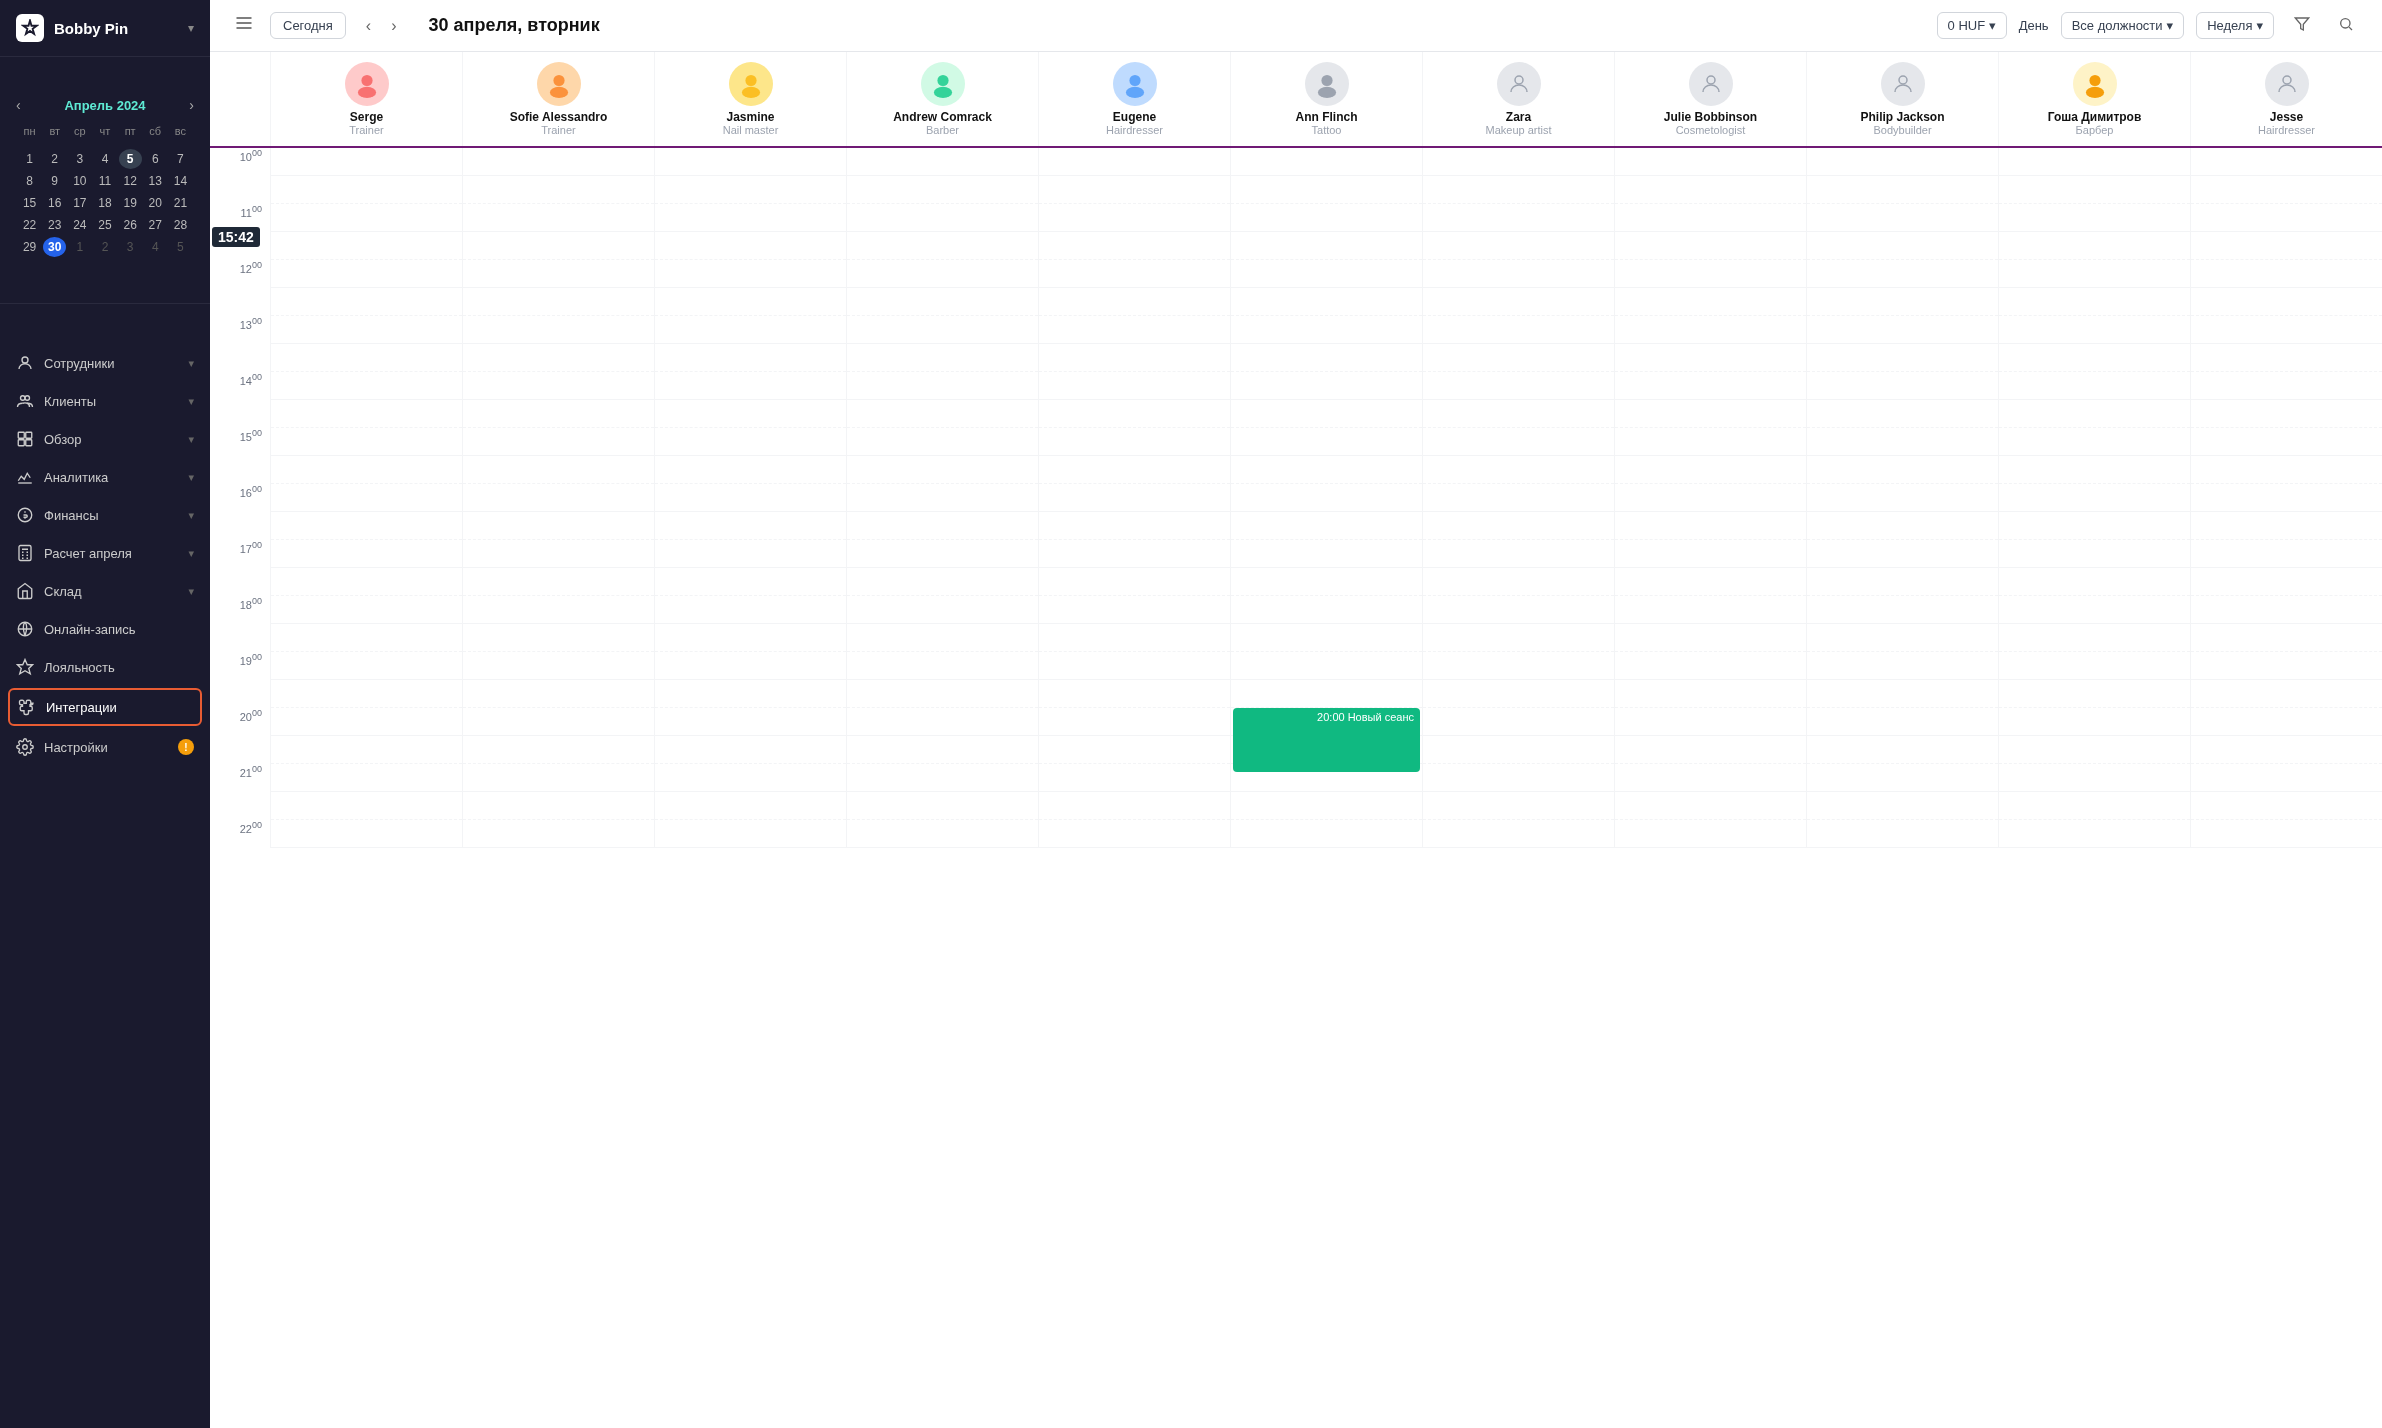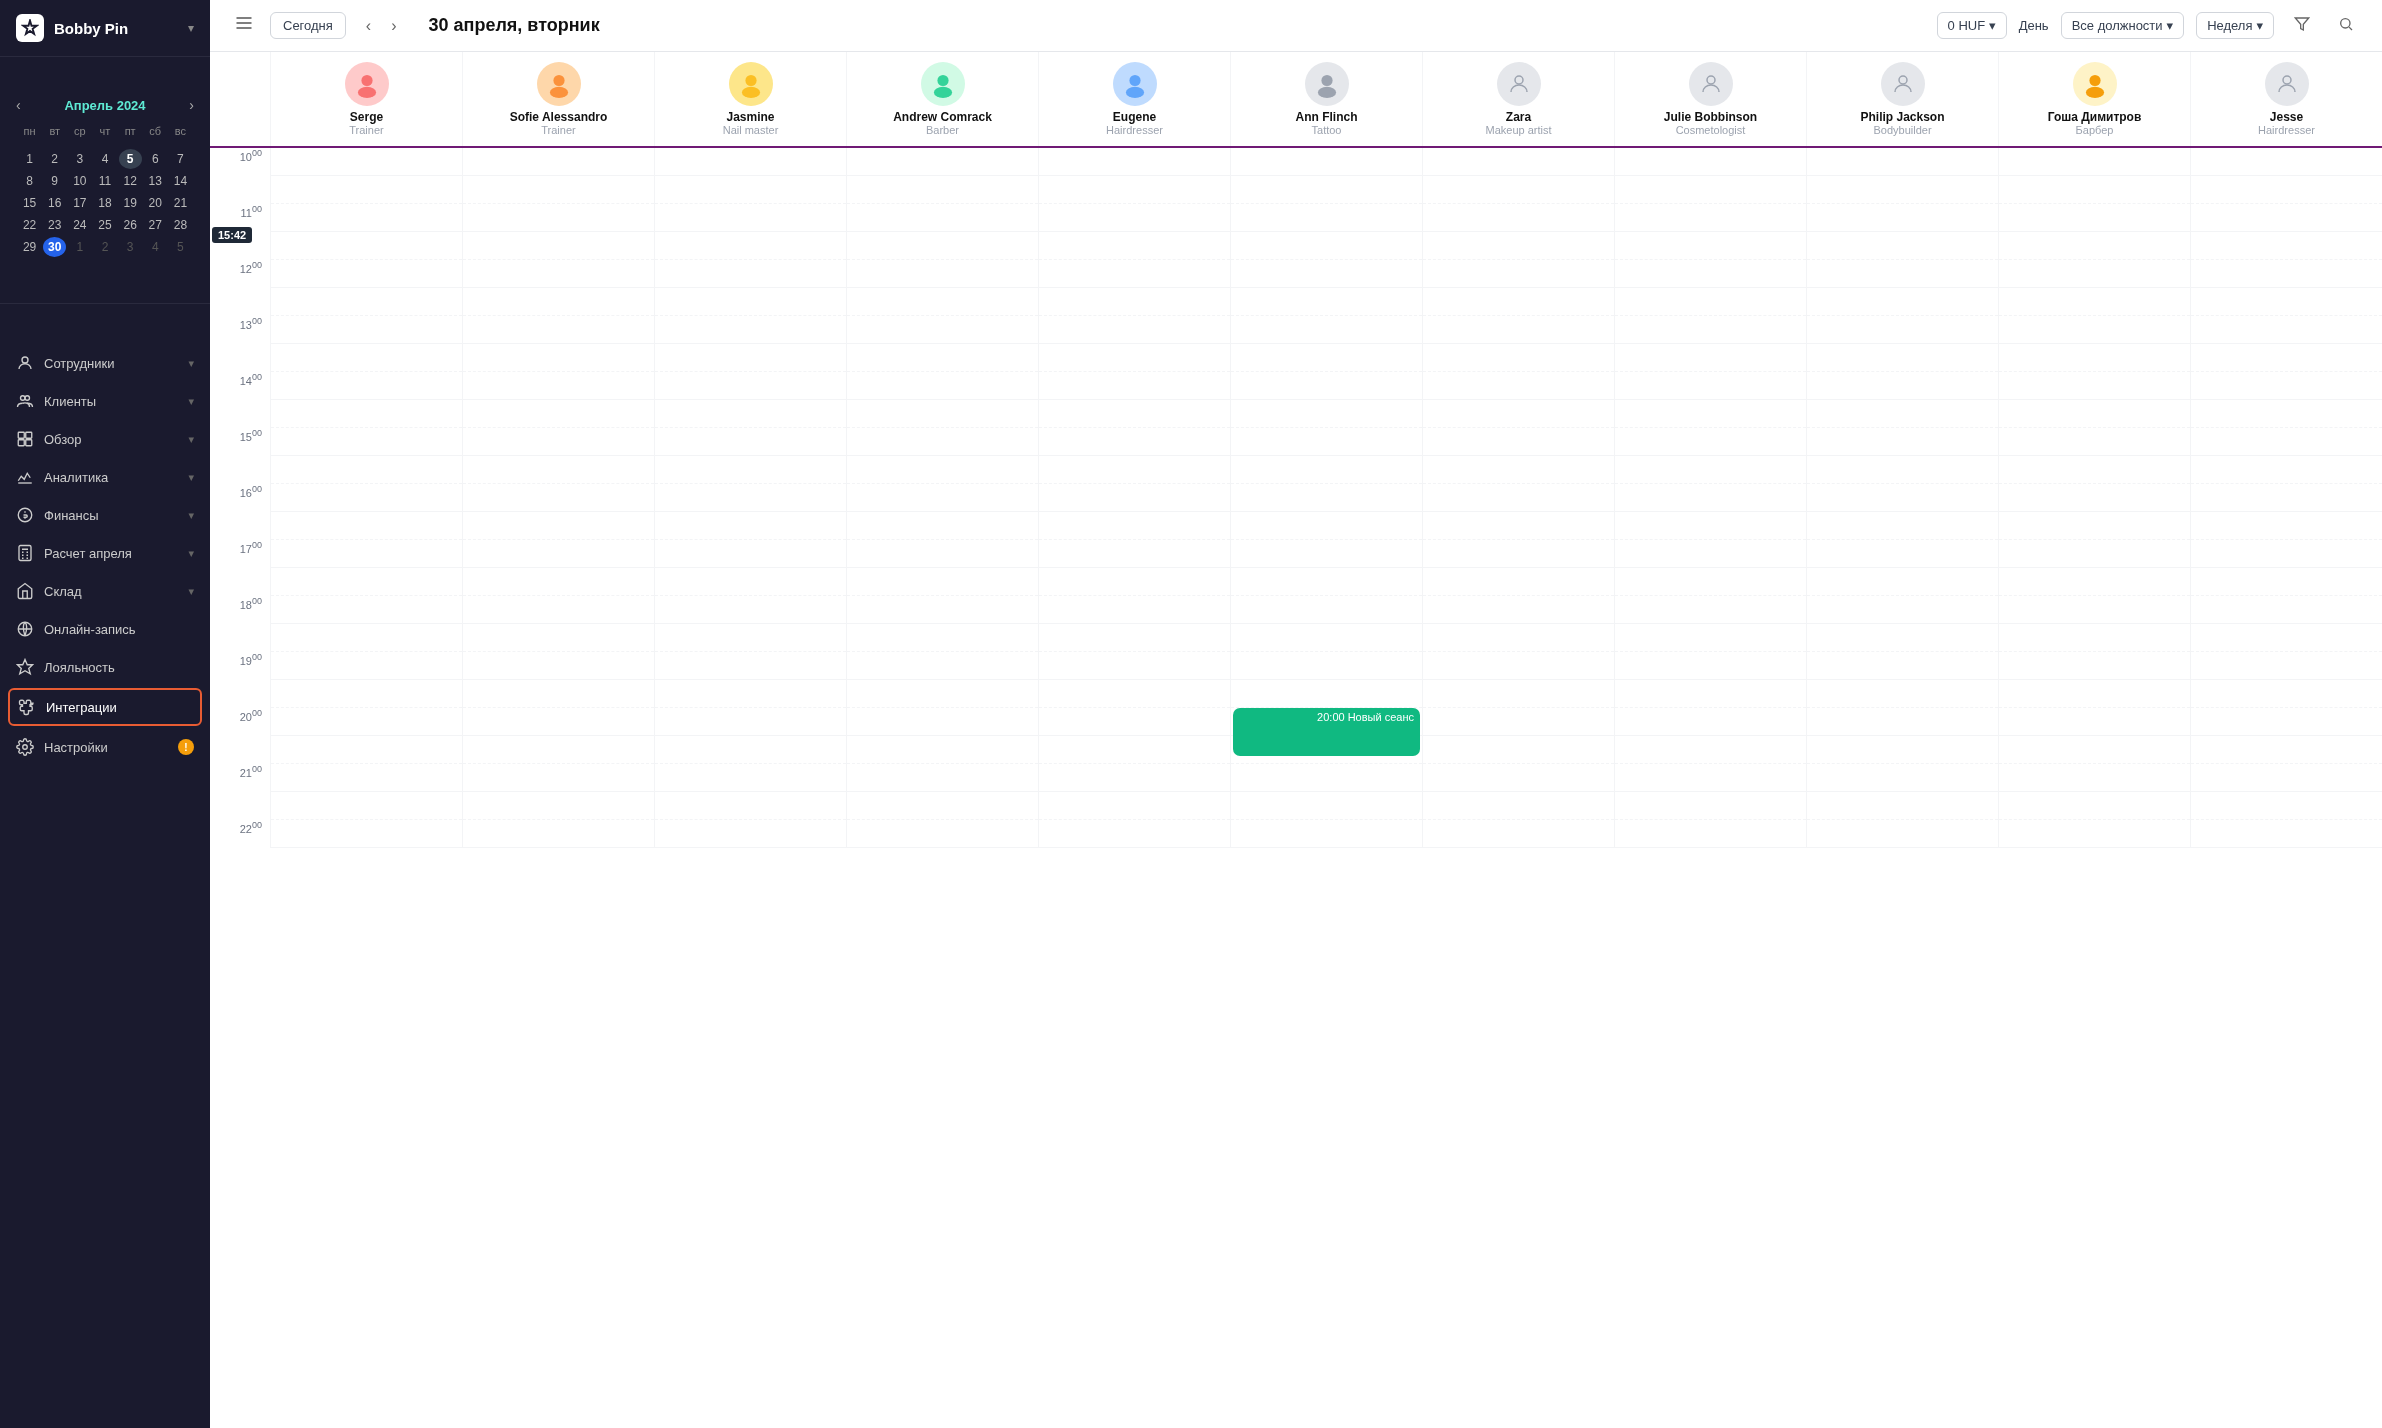--- a/index.html
+++ b/index.html
@@ -64,21 +64,21 @@
     .time-slot.half { color: transparent; }
     .time-slot.hour { color: #6b7280; font-size: 11px; }
 
     .grid-columns { display: flex; flex: 1; position: relative; }
     .grid-col { flex: 1; min-width: 100px; border-left: 1px solid #f3f4f6; }
     .grid-cell { height: 28px; border-bottom: 1px solid #f3f4f6; }
     .grid-cell.half { border-bottom: 1px dashed #f3f4f6; }
 
     
     .current-time-container { position: absolute; left: 0; right: 0; z-index: 5; pointer-events: none; }
-    .current-time-badge { background: #1f2937; color: #fff; font-size: 11px; font-weight: 600; padding: 2px 6px; border-radius: 3px; display: inline-block; }
+    .current-time-badge { background: #1f2937; color: #fff; font-size: 14px; font-weight: 600; padding: 2px 6px; border-radius: 3px; display: inline-block; }
     .current-time-line { position: absolute; left: 60px; right: 0; height: 1px; background: #374151; }
 
     
     .event-block { position: absolute; background: #10b981; color: #fff; border-radius: 4px; font-size: 11px; font-weight: 500; padding: 3px 6px; cursor: pointer; z-index: 3; white-space: nowrap; overflow: hidden; }
 
     
     .grid-area { position: relative; text-align: right; }
 
     
     .avatar-serge { background: #fecaca; }
@@ -714,21 +714,21 @@
                 <div class="grid-cell half"></div>
                 <div class="grid-cell"></div>
                 <div class="grid-cell half"></div>
                 <div class="grid-cell"></div>
                 <div class="grid-cell half"></div>
                 <div class="grid-cell"></div>
                 <div class="grid-cell half"></div>
                 <div class="grid-cell"></div>
                 <div class="grid-cell half"></div>
                 <div class="grid-cell"></div>
-                <div class="event-block" style="top: 560px; left: 2px; right: 2px; height: 48px; background: rgb(16, 185, 129); border-radius: 7px;">20:00 Новый сеанс</div>
+                <div class="event-block" style="top: 560px; left: 2px; right: 2px; height: 64px; background: rgb(16, 185, 129);">20:00 Новый сеанс</div>
               </div>
               <div class="grid-col" style="position: relative;">
                 <div class="grid-cell"></div>
                 <div class="grid-cell half"></div>
                 <div class="grid-cell"></div>
                 <div class="grid-cell half"></div>
                 <div class="grid-cell"></div>
                 <div class="grid-cell half"></div>
                 <div class="grid-cell"></div>
                 <div class="grid-cell half"></div>

